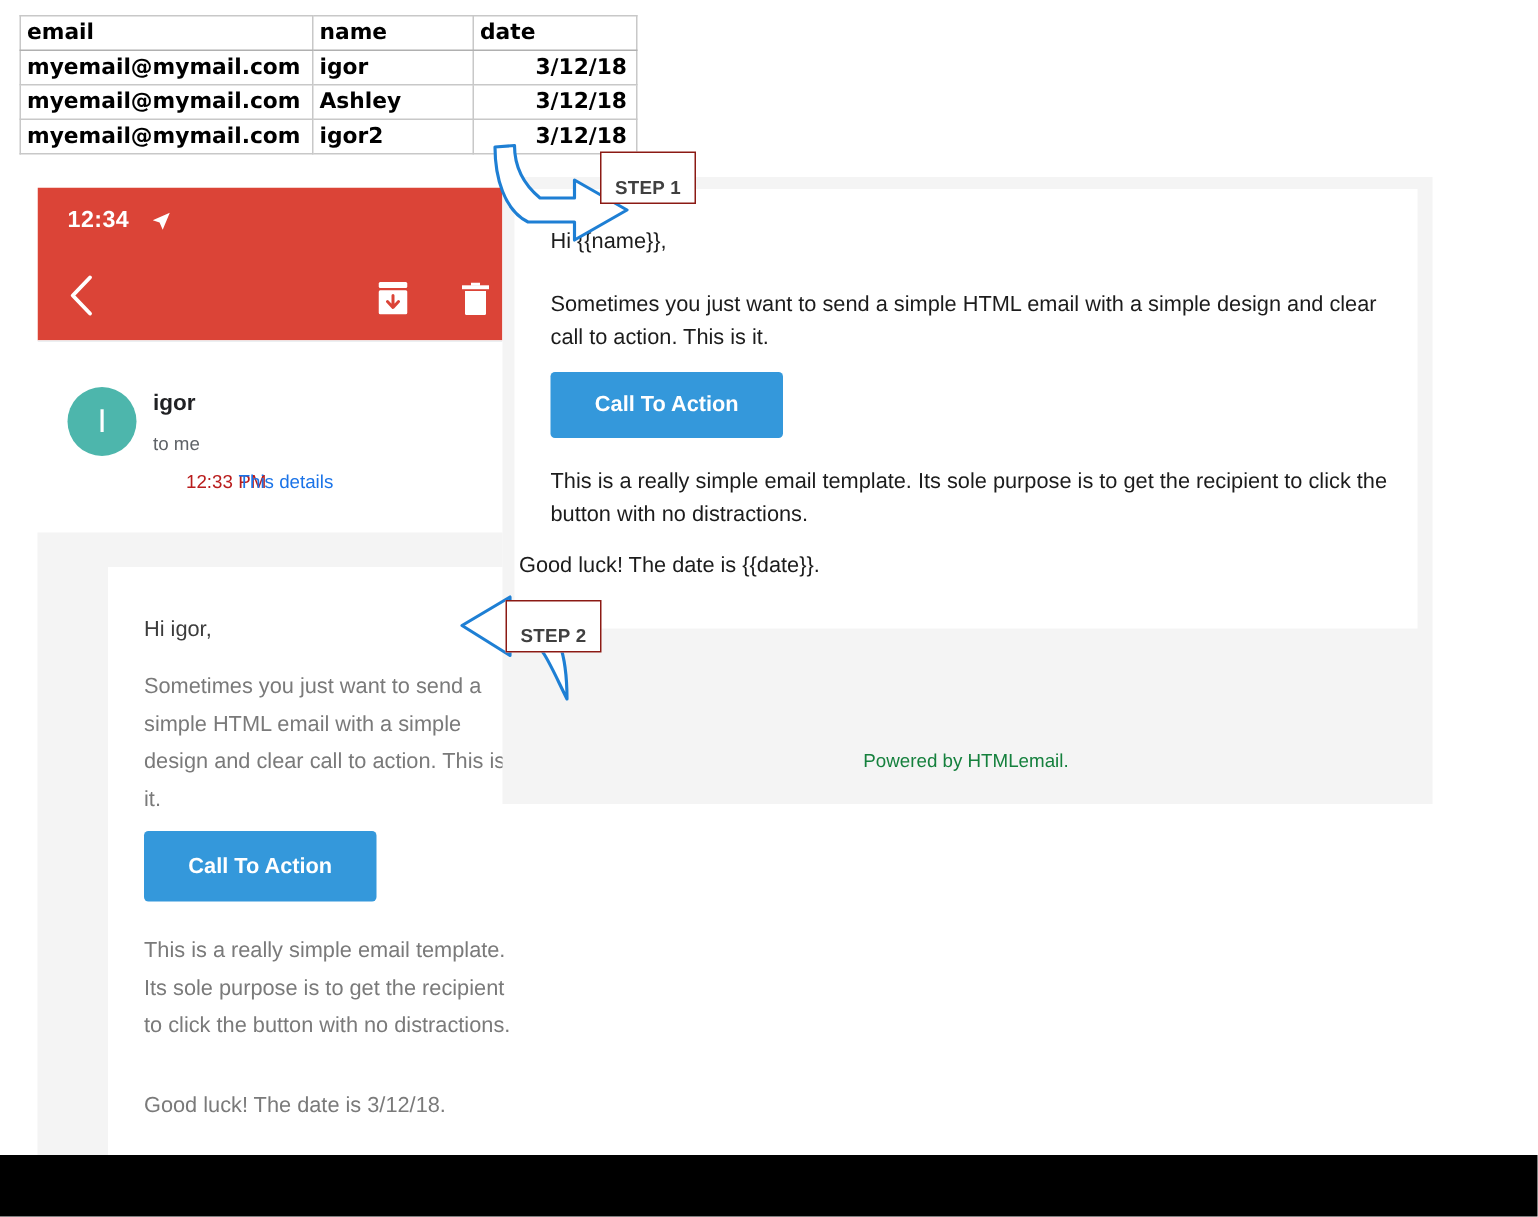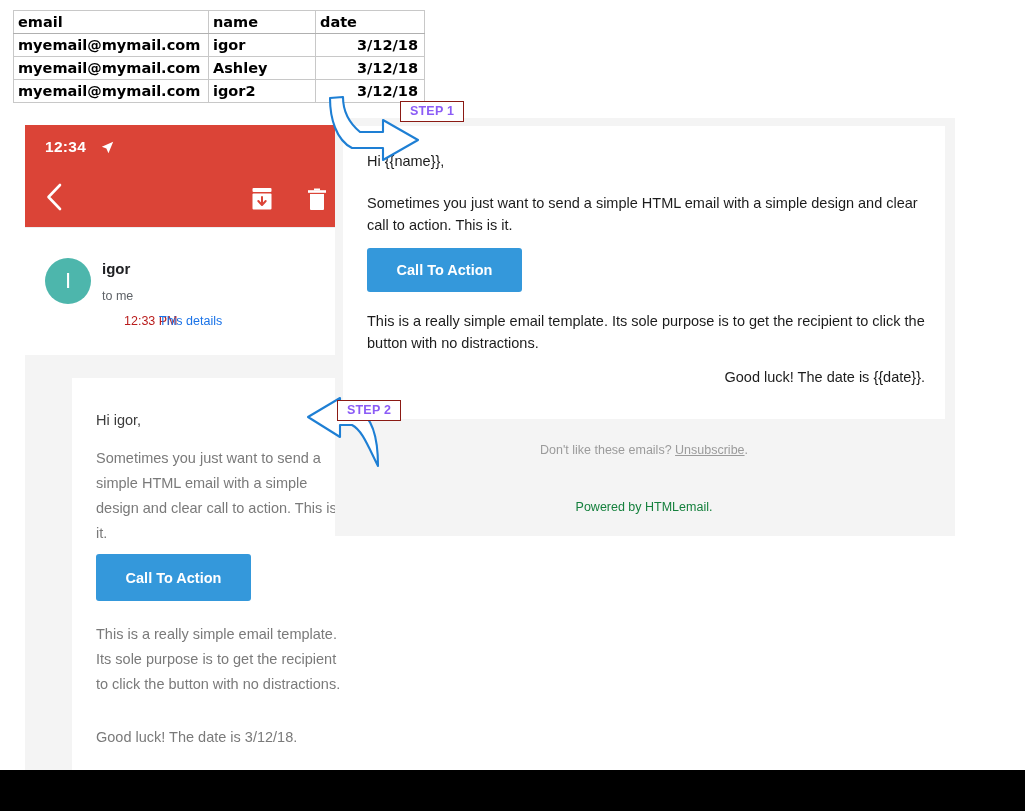--- a/index.html
+++ b/index.html
@@ -48,23 +48,23 @@
   #spreadsheet .cell-date { text-align: right; padding-right: 6px; }
 
   
   .step-badge {
     position: absolute;
     background: #ffffff;
     border: 1.6px solid #8B1A14;
     font-family: "Liberation Sans", sans-serif;
     font-size: 12.5px;
     font-weight: bold;
-    color: #8b5cf6;
+    color: #404040;
     letter-spacing: 0.2px;
-    padding: 2px 9px 3px 9px;
+    padding: 16px 9px 3px 9px;
     z-index: 40;
     white-space: nowrap;
   }
   #step1-badge { left: 400px; top: 101px; }
   #step2-badge { left: 337px; top: 400px; }
 
   
   #arrows {
     position: absolute;
     left: 0; top: 0;
@@ -238,21 +238,21 @@
     background: #3498DB;
     border: none;
     border-radius: 3px;
     color: #ffffff;
     font-size: 14.5px;
     font-weight: bold;
     font-family: "Liberation Sans", sans-serif;
     cursor: pointer;
   }
   #d-para2 { left: 367px; top: 310px; }
-  #d-para3 { left: 365px; top: 366px; text-align: right; }
+  #d-para3 { left: 346px; top: 366px; }
 
   #desktop-footer {
     position: absolute;
     left: 343px; top: 440px;
     width: 602px;
     text-align: center;
     font-size: 12.5px;
     line-height: 20px;
     color: #9b9b9b;
   }
@@ -349,21 +349,20 @@
 
 <div id="desktop-panel"></div>
 <div id="desktop-email-card"></div>
 <div class="d-text" id="d-greeting">Hi {{name}},</div>
 <div class="d-text" id="d-para1">Sometimes you just want to send a simple HTML email with a simple design and clear call to action. This is it.</div>
 <button id="d-cta">Call To Action</button>
 <div class="d-text" id="d-para2">This is a really simple email template. Its sole purpose is to get the recipient to click the button with no distractions.</div>
 <div class="d-text" id="d-para3">Good luck! The date is {{date}}.</div>
 
 <div id="desktop-footer">
-  <div><span>Don't like these emails? </span><span id="footer-unsub">Unsubscribe</span><span>.</span></div>
 </div>
 <div id="footer-powered">Powered by HTMLemail.</div>
 
 <svg id="arrows" viewBox="0 0 1025 811">
 
   <path d="M 343 97
            C 343 110, 348 122, 360 132
            L 383 132
            L 383 120
            L 418 140

